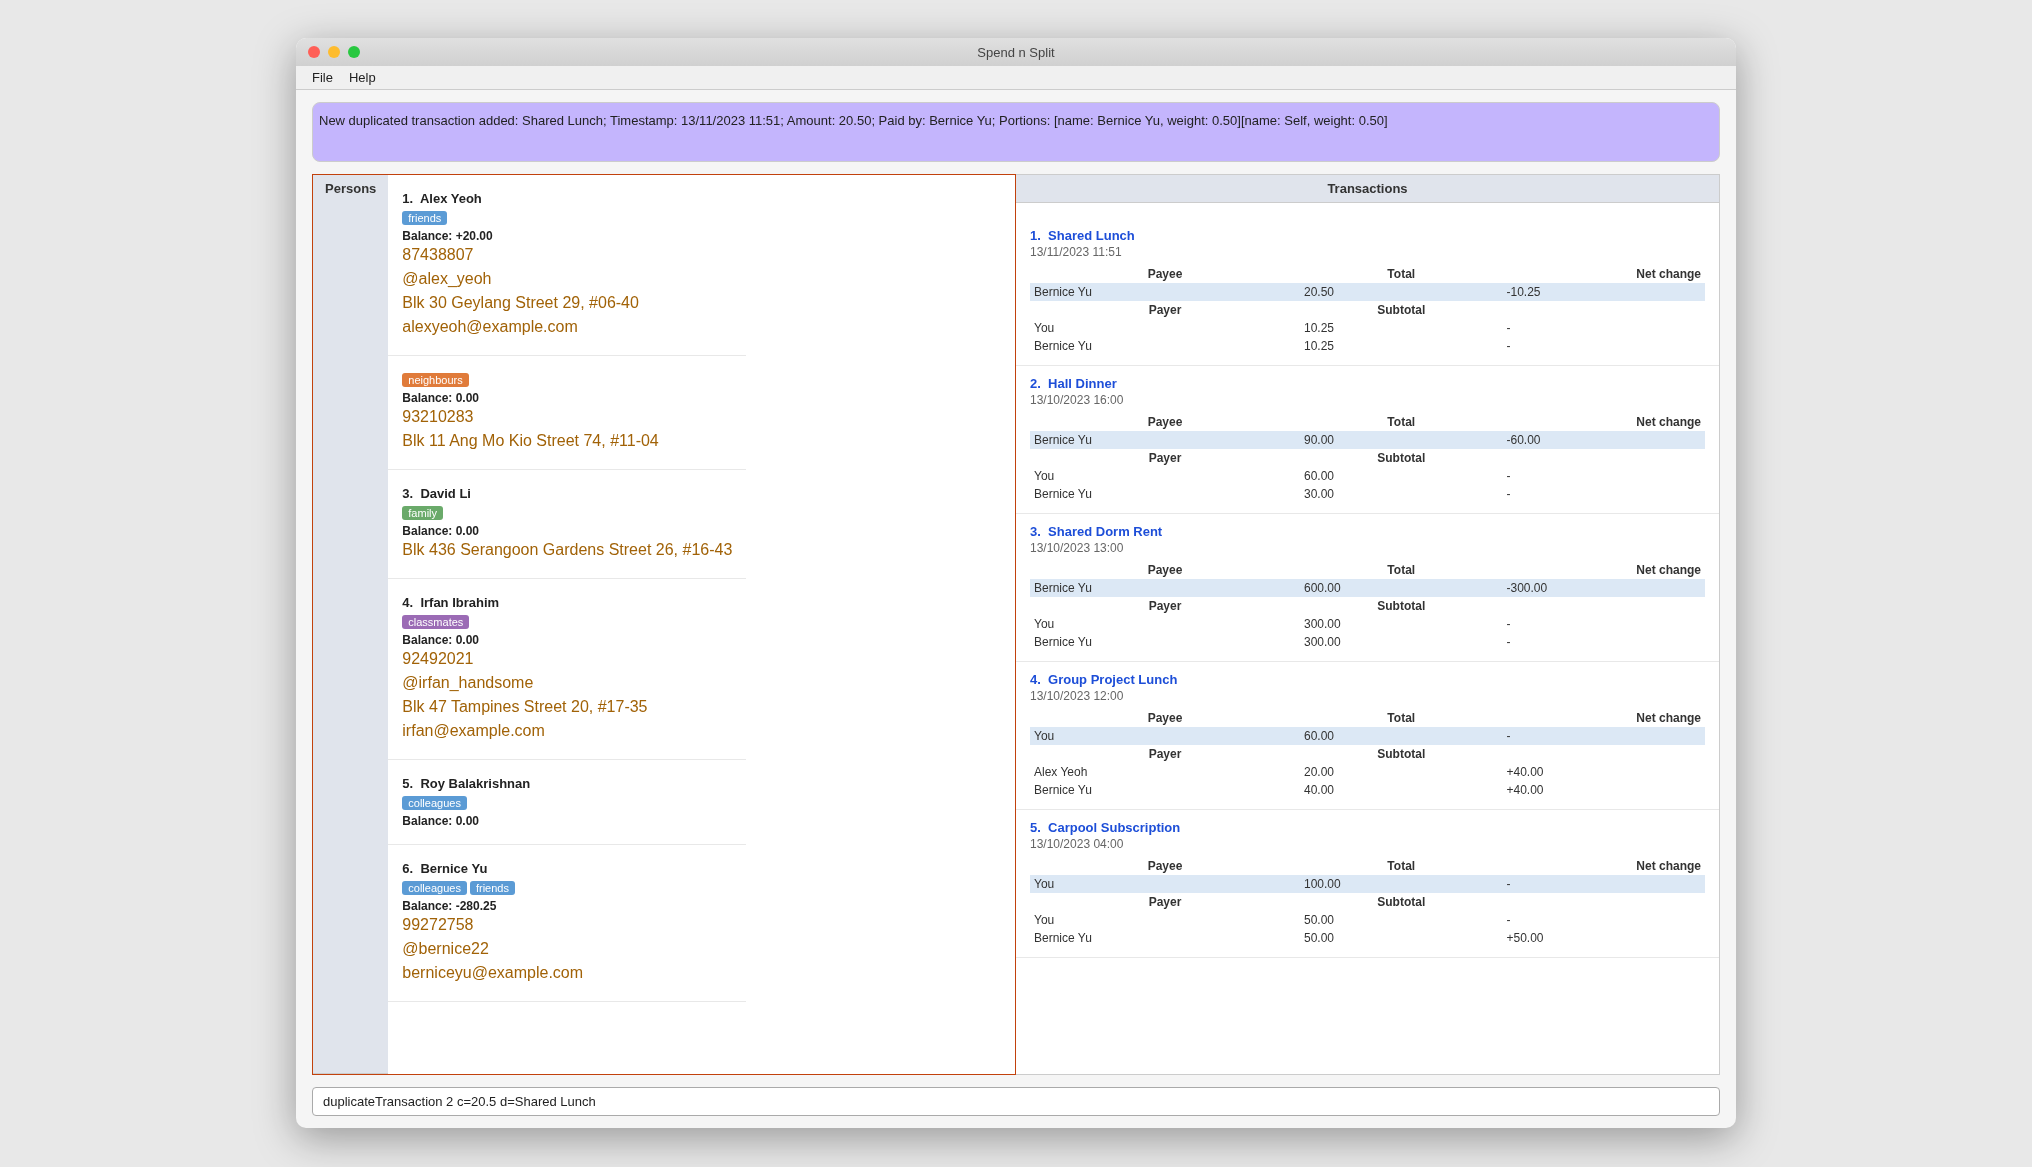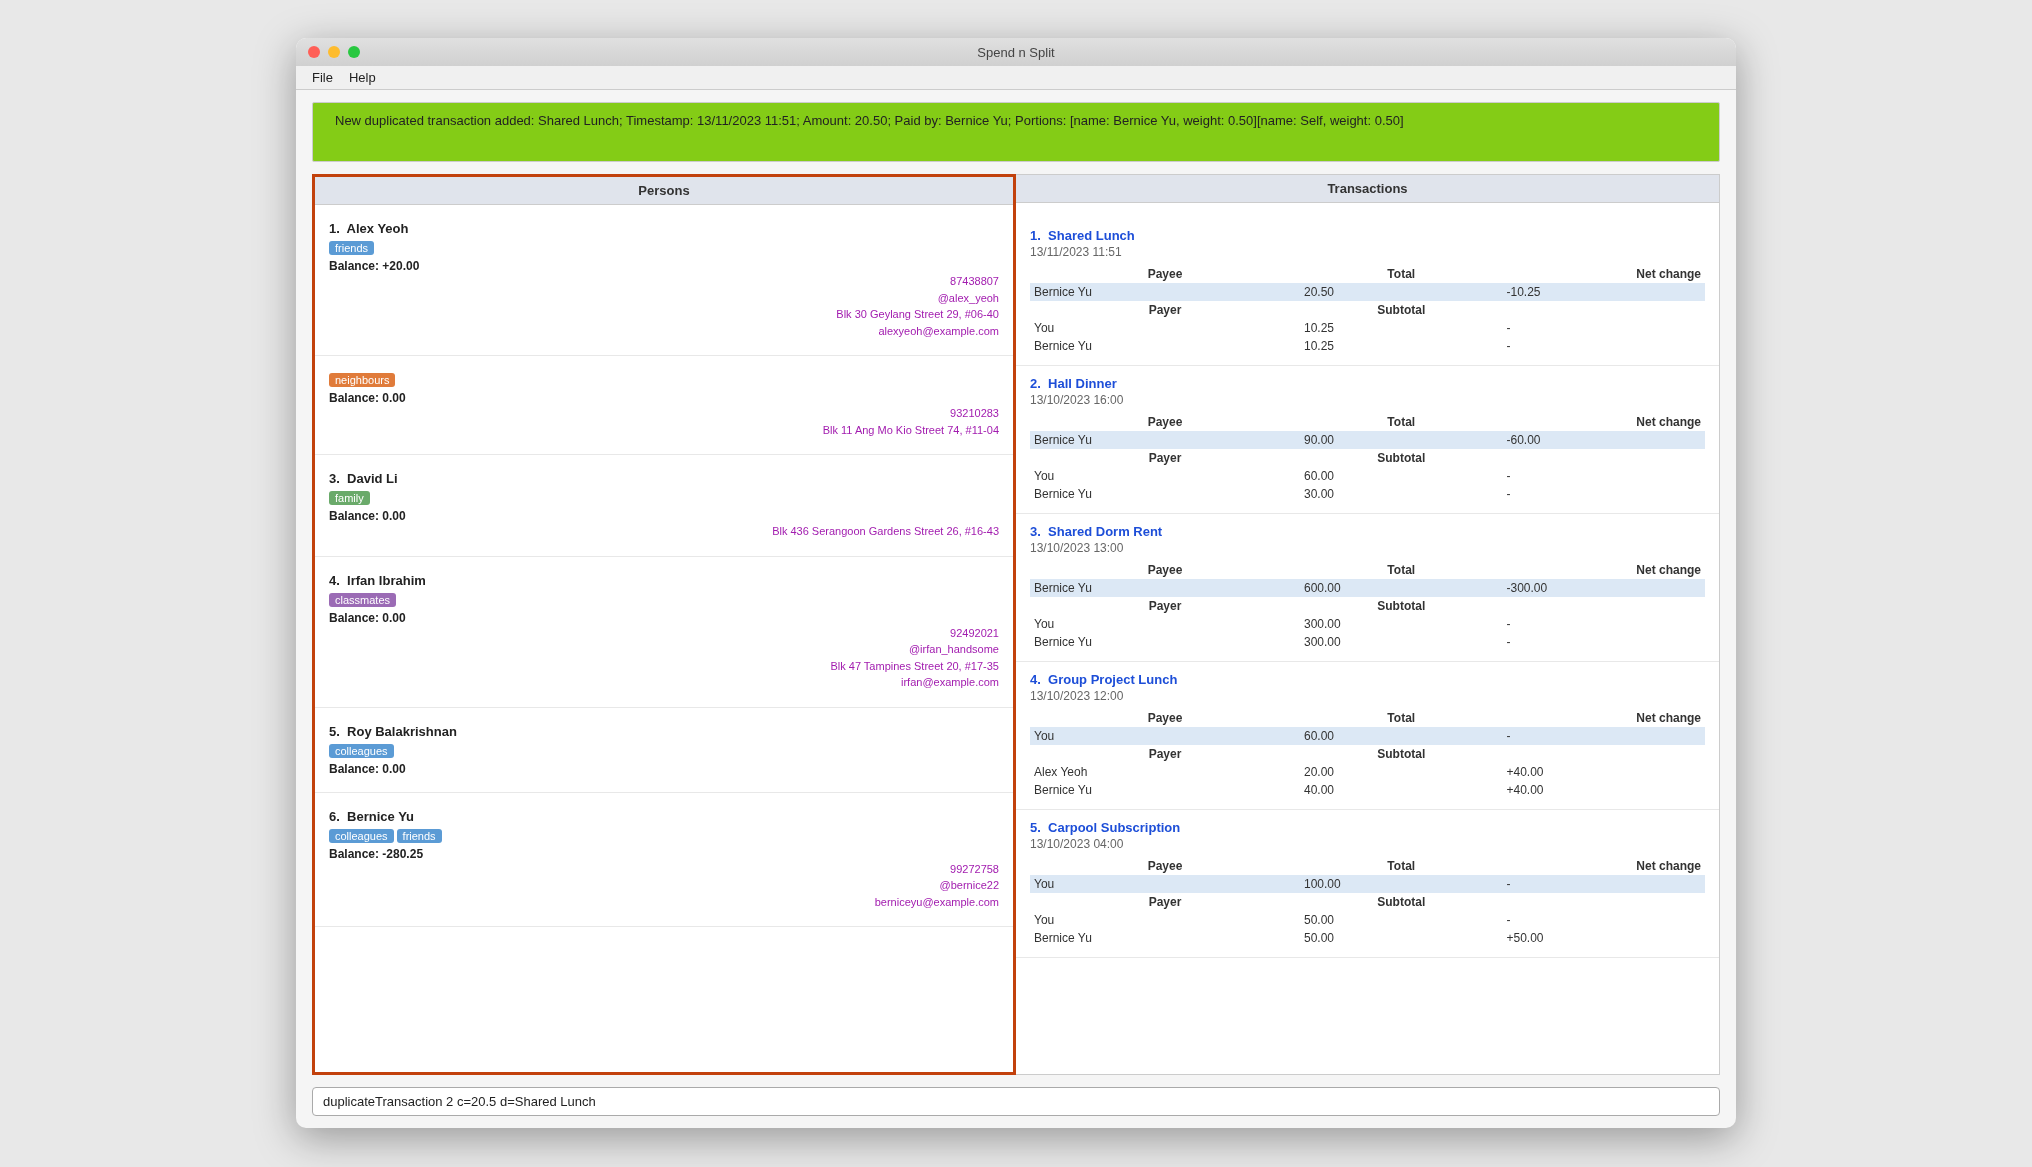--- a/index.html
+++ b/index.html
@@ -73,43 +73,43 @@
       padding: 2px 8px;
       font-size: 13px;
       color: #222;
       cursor: pointer;
       border-radius: 4px;
     }
 
     .notification-area {
       margin: 12px 16px;
       border: 1px solid #ccc;
-      border-radius: 2px;
-      background: #84cc16;
-      padding: 10px 22px;
+      border-radius: 8px;
+      background: #c4b5fd;
+      padding: 10px 6px;
       min-height: 60px;
       font-size: 13px;
       color: #222;
       flex-shrink: 0;
     }
 
     .main-content {
       display: flex;
       flex: 1;
       margin: 0 16px 8px 16px;
       gap: 0;
       overflow: hidden;
     }
 
     
     .persons-panel {
       flex: 0 0 50%;
       display: flex;
-      flex-direction: column;
-      border: 3px solid #c2410c;
+      flex-direction: row;
+      border: 1px solid #c2410c;
       background: #fff;
       overflow-y: auto;
     }
 
     .panel-header {
       background: #e0e4ec;
       padding: 6px 12px;
       font-size: 13px;
       font-weight: 600;
       color: #333;
@@ -139,24 +139,23 @@
       margin-bottom: 4px;
       margin-right: 3px;
     }
     .tag-friends { background: #5b9bd5; }
     .tag-neighbours { background: #e07b3a; }
     .tag-family { background: #6aaa6a; }
     .tag-classmates { background: #9b6bb5; }
     .tag-colleagues { background: #5b9bd5; }
 
     .person-detail {
-      font-size: 11px;
-      color: #a21caf;
+      font-size: 16px;
+      color: #a16207;
       line-height: 1.5;
-      text-align: right;
     }
 
     .person-balance {
       font-size: 12px;
       font-weight: 600;
       color: #222;
     }
 
     
     .transactions-panel {

